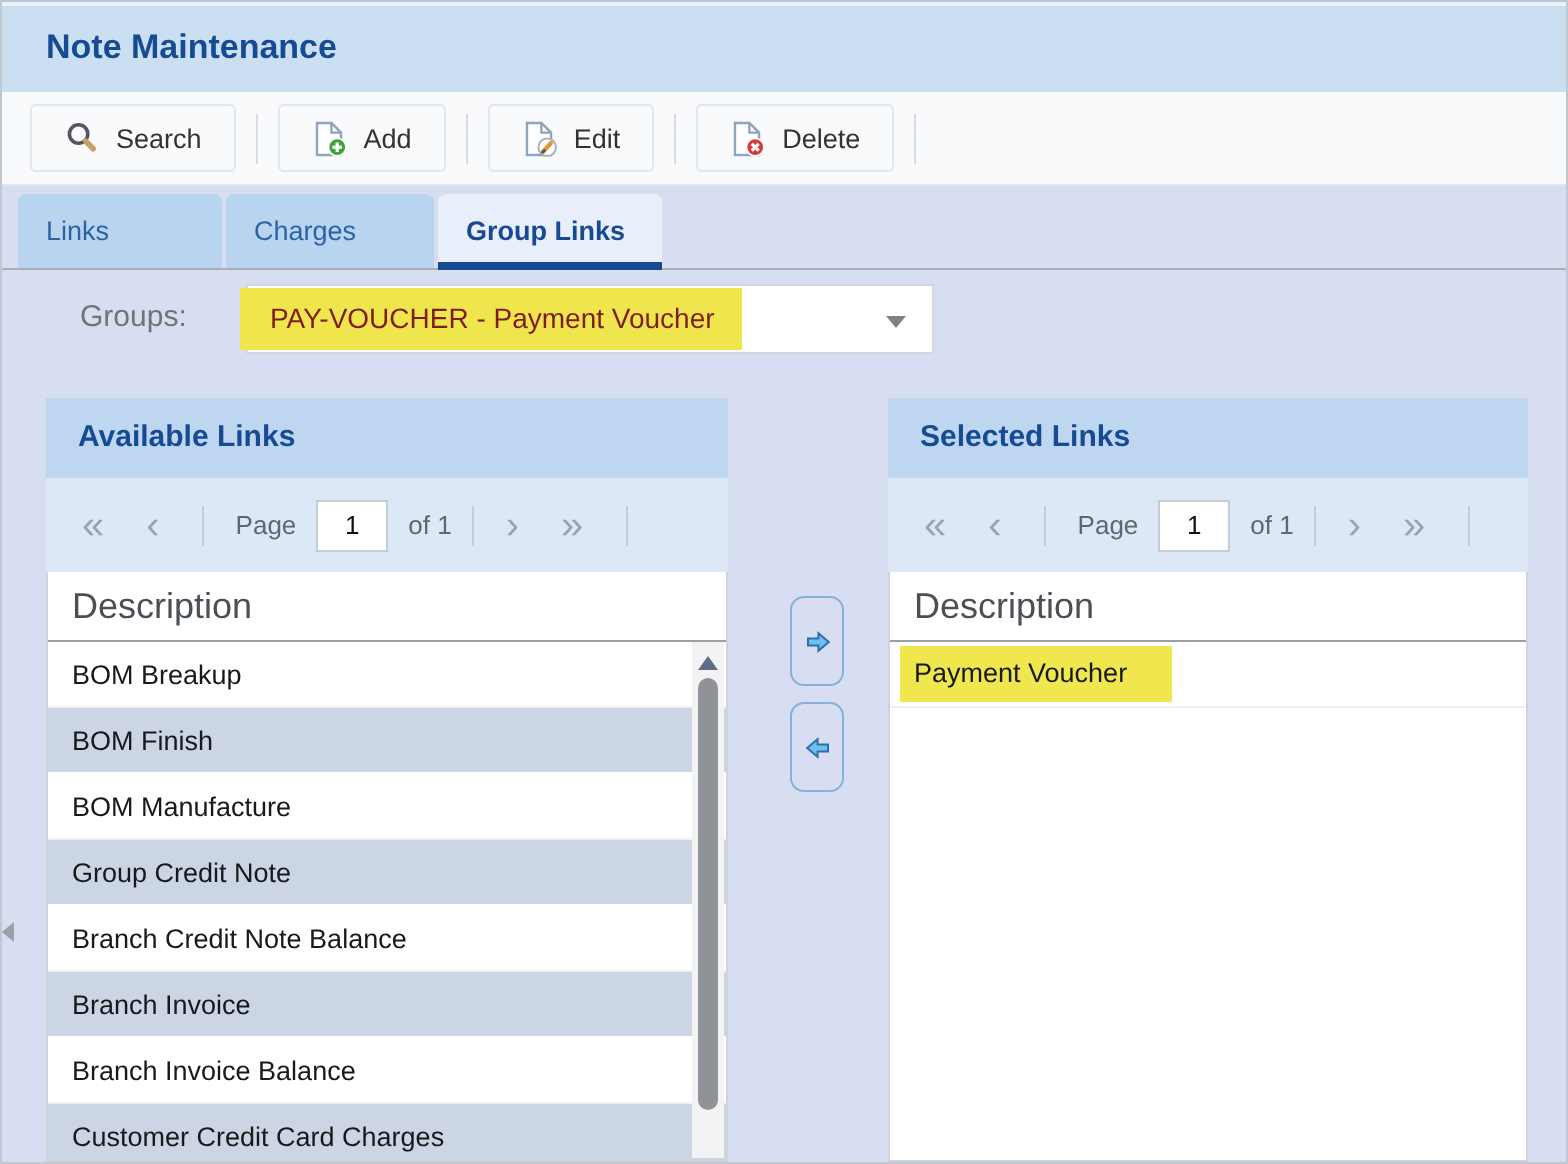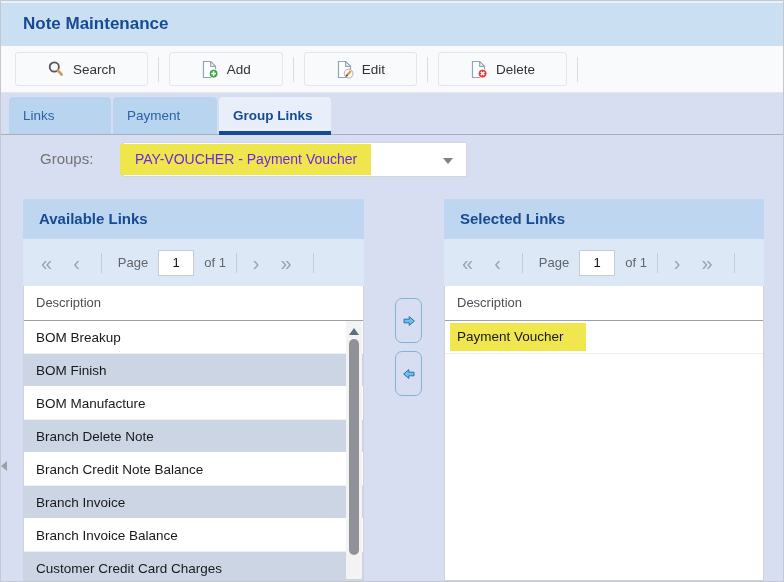--- a/index.html
+++ b/index.html
@@ -6,44 +6,44 @@
   .win{
     position:relative;width:784px;height:582px;overflow:hidden;
     background:#d8def1;font-family:"Liberation Sans",sans-serif;
     box-sizing:border-box;border:1px solid #c2c7d0;
   }
   
   .titlebar{position:absolute;left:0;top:0;width:100%;height:45px;background:#cbdff2;border-top:2px solid #e9f2fb;box-sizing:border-box;}
   .titlebar .t{position:absolute;left:22px;top:11px;font-size:17px;font-weight:bold;color:#164b94;}
   
   .toolbar{position:absolute;left:0;top:45px;width:100%;height:47px;background:#f8fafb;border-bottom:1px solid #e4e7eb;box-sizing:border-box;display:flex;align-items:center;padding-left:14px;}
-  .tb-btn{display:flex;align-items:center;gap:8px;height:34px;padding:0 31px;background:transparent;border:1px solid #e3e6ea;border-radius:3px;font-size:13.5px;color:#333;font-family:inherit;cursor:pointer;}
+  .tb-btn{display:flex;align-items:center;gap:8px;height:34px;padding:0 16px;background:transparent;border:1px solid #e3e6ea;border-radius:3px;font-size:13.5px;color:#333;font-family:inherit;cursor:pointer;}
   .tb-sep{width:1px;height:25px;background:#d9dce1;margin:0 10px;}
   
   .tabsbar{position:absolute;left:0;top:92px;width:100%;height:42px;box-sizing:border-box;border-bottom:1px solid #a9aeb9;padding-left:8px;display:flex;align-items:flex-end;gap:2px;}
   .tab{box-sizing:border-box;width:102px;height:37px;line-height:37px;padding-left:14px;background:#b9d4ef;color:#2c62a7;font-size:13.5px;border-radius:4px 4px 0 0;cursor:pointer;margin-top:29px;}
   .tab.active{position:relative;width:112px;background:#e8effb;color:#164b94;font-weight:bold;}
   .tab.active::after{content:"";position:absolute;left:0;right:0;bottom:-1px;height:4px;background:#164b94;}
   
   .groups-label{position:absolute;left:39px;top:149px;font-size:15px;color:#737373;}
   .dropdown{position:absolute;left:122px;top:141px;width:344px;height:35px;background:#fff;border:1px solid #d3d7dd;box-sizing:border-box;cursor:pointer;}
-  .dd-value{position:absolute;left:-4px;top:1px;height:31px;line-height:31px;background:#efe64d;padding:0 14px 0 15px;font-size:14px;color:#6d28d9;white-space:nowrap;}
+  .dd-value{position:absolute;left:-4px;top:1px;height:31px;line-height:31px;background:#efe64d;padding:0 14px 0 15px;font-size:14px;color:#7f1d1d;white-space:nowrap;}
   .dd-arrow{position:absolute;right:13px;top:15px;width:0;height:0;border-left:5px solid transparent;border-right:5px solid transparent;border-top:6px solid #7b828c;}
   
   .panel{position:absolute;top:198px;bottom:0;}
   .panel.left{left:22px;width:341px;}
   .panel.right{left:443px;width:320px;}
   .p-header{height:40px;line-height:40px;background:#bed6ef;color:#164b94;font-weight:bold;font-size:15px;padding-left:16px;}
   .pager{height:47px;background:#dde8f7;display:flex;align-items:center;padding-left:18px;}
   .pg-btn{font-size:20px;line-height:1;color:#9aa2ad;margin-right:21px;cursor:pointer;}
   .pg-sep{width:1px;height:20px;background:#c6ccd5;margin-right:16px;}
   .pg-label{font-size:13px;color:#61656c;margin-right:10px;}
   .pg-input{width:30px;height:22px;border:1px solid #c6ccd4;text-align:center;font-size:13px;color:#111;margin-right:10px;font-family:inherit;box-sizing:content-box;}
   .list{position:absolute;top:87px;left:0;right:0;bottom:0;background:#fff;border:1px solid #cfd4db;border-top:none;box-sizing:border-box;overflow:hidden;}
-  .col-header{height:34px;line-height:34px;padding-left:12px;color:#4b5056;font-size:13px;background:#fff;border-bottom:1px solid #9ba1a9;}
+  .col-header{height:34px;line-height:34px;padding-left:12px;color:#4b5056;font-size:18px;background:#fff;border-bottom:1px solid #9ba1a9;}
   .row{height:33px;line-height:33px;padding-left:12px;font-size:13.5px;color:#17191c;background:#fff;border-bottom:1px solid #eef0f3;box-sizing:border-box;cursor:default;white-space:nowrap;}
   .row.alt{background:#ccd5e3;border-bottom:1px solid #fff;}
   .hl-span{display:inline-block;background:#f0e74e;height:28px;line-height:28px;margin-left:-7px;padding:0 22px 0 7px;vertical-align:middle;margin-top:-3px;}
   
   .scrollbar{position:absolute;top:35px;right:1px;bottom:1px;width:16px;background:#f3f3f3;}
   .sb-up{position:absolute;top:7px;left:3px;width:0;height:0;border-left:5px solid transparent;border-right:5px solid transparent;border-bottom:7px solid #5f6e85;}
   .sb-thumb{position:absolute;top:18px;left:3px;width:10px;height:216px;background:#8f9397;border-radius:6px;cursor:grab;}
   
   .xfer-btn{position:absolute;left:394px;width:27px;height:45px;border:1px solid #85b2d9;border-radius:7px;background:transparent;display:flex;align-items:center;justify-content:center;cursor:pointer;padding:0;}
   .xfer-right{top:297px;}
@@ -99,21 +99,21 @@
         <line x1="10.9" y1="11.9" x2="14.3" y2="15.3" stroke="#fff" stroke-width="1.6"></line>
         <line x1="14.3" y1="11.9" x2="10.9" y2="15.3" stroke="#fff" stroke-width="1.6"></line>
       </svg>
       <span>Delete</span>
     </button>
     <div class="tb-sep"></div>
   </div>
 
   <div class="tabsbar">
     <div class="tab">Links</div>
-    <div class="tab" style="width:104px">Payment</div>
+    <div class="tab" style="width:104px">Charges</div>
     <div class="tab active">Group Links</div>
   </div>
 
   <span class="groups-label">Groups:</span>
   <div class="dropdown">
     <span class="dd-value">PAY-VOUCHER - Payment Voucher</span>
     <span class="dd-arrow"></span>
   </div>
 
   <div class="panel left">
@@ -128,21 +128,21 @@
       <span class="pg-sep"></span>
       <span class="pg-btn">›</span>
       <span class="pg-btn">»</span>
       <span class="pg-sep"></span>
     </div>
     <div class="list">
       <div class="col-header">Description</div>
       <div class="row">BOM Breakup</div>
       <div class="row alt">BOM Finish</div>
       <div class="row">BOM Manufacture</div>
-      <div class="row alt">Branch Delete Note</div>
+      <div class="row alt">Group Credit Note</div>
       <div class="row">Branch Credit Note Balance</div>
       <div class="row alt">Branch Invoice</div>
       <div class="row">Branch Invoice Balance</div>
       <div class="row alt">Customer Credit Card Charges</div>
       <div class="scrollbar">
         <div class="sb-up"></div>
         <div class="sb-thumb"></div>
       </div>
     </div>
   </div>

